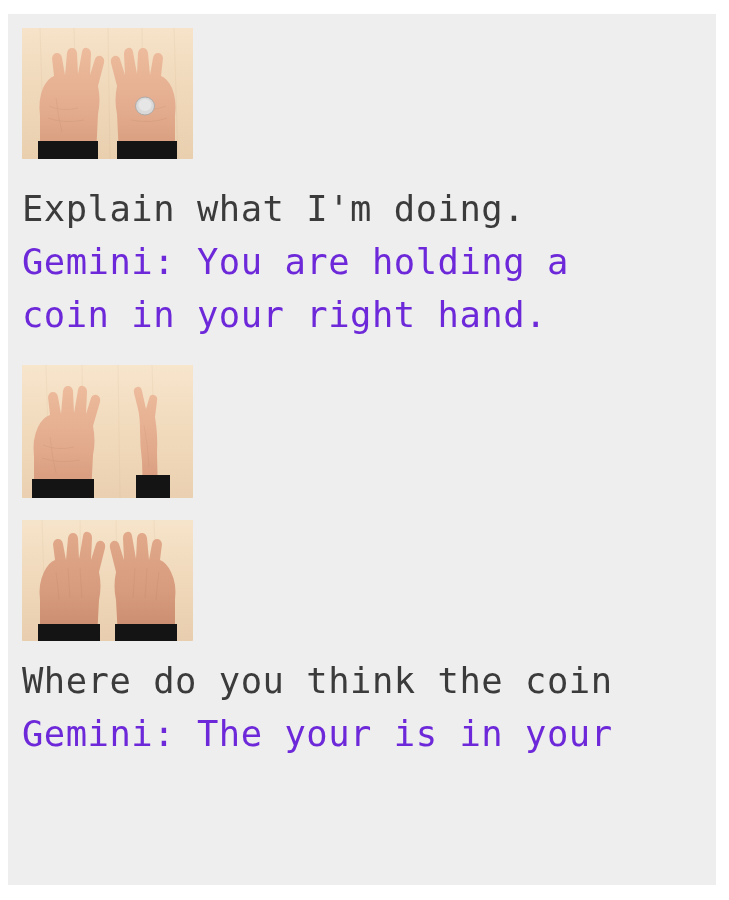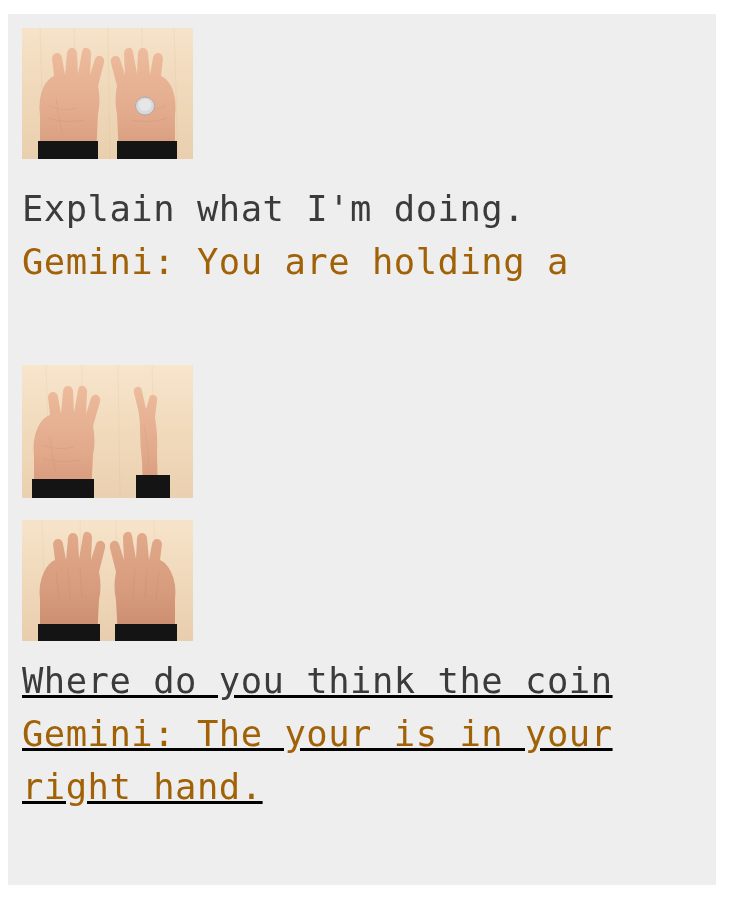--- a/index.html
+++ b/index.html
@@ -36,31 +36,31 @@
   #thumb-3 { top: 506px; width: 171px; height: 121px; }
 
   .thumb svg { display: block; width: 100%; height: 100%; }
 
   .text-block {
     position: absolute;
     left: 14px;
     width: 676px;
   }
   #text-block-1 { top: 144px; margin-top: 24px; }
-  #text-block-2 { top: 640px; text-decoration: underline; }
+  #text-block-2 { top: 640px; }
 
   .msg-line {
     font-family: "DejaVu Sans Mono", monospace;
     font-size: 35.5px;
     line-height: 53px;
     letter-spacing: 0.5px;
     white-space: pre;
   }
   .msg-user   { color: #3b3b3b; }
-  .msg-gemini { color: #a16207; }
+  .msg-gemini { color: #6d28d9; }
 </style>
 </head>
 <body>
 
 <div id="conversation-panel">
 
   <div class="thumb" id="thumb-1">
     <svg viewBox="0 0 171 131" preserveAspectRatio="none">
       <defs>
         <linearGradient id="wood1" x1="0" y1="0" x2="0" y2="1">
@@ -106,20 +106,21 @@
       </g>
 
       <rect x="16" y="113" width="60" height="18" fill="#141414"></rect>
       <rect x="95" y="113" width="60" height="18" fill="#141414"></rect>
     </svg>
   </div>
 
   <div class="text-block" id="text-block-1">
     <div class="msg-line msg-user">Explain what I'm doing.</div>
     <div class="msg-line msg-gemini">Gemini: You are holding a</div>
+    <div class="msg-line msg-gemini">coin in your right hand.</div>
   </div>
 
   <div class="thumb" id="thumb-2">
     <svg viewBox="0 0 171 133" preserveAspectRatio="none">
       <defs>
         <linearGradient id="wood2" x1="0" y1="0" x2="0" y2="1">
           <stop offset="0%" stop-color="#f7e5cc"></stop>
           <stop offset="50%" stop-color="#f1dabc"></stop>
           <stop offset="100%" stop-color="#ead0b0"></stop>
         </linearGradient>
@@ -199,16 +200,15 @@
       </g>
 
       <rect x="16" y="104" width="62" height="17" fill="#141414"></rect>
       <rect x="93" y="104" width="62" height="17" fill="#141414"></rect>
     </svg>
   </div>
 
   <div class="text-block" id="text-block-2">
     <div class="msg-line msg-user">Where do you think the coin</div>
     <div class="msg-line msg-gemini">Gemini: The your is in your</div>
-    <div class="msg-line msg-gemini">right hand.</div>
   </div>
 
 </div>
 
 </body></html>

